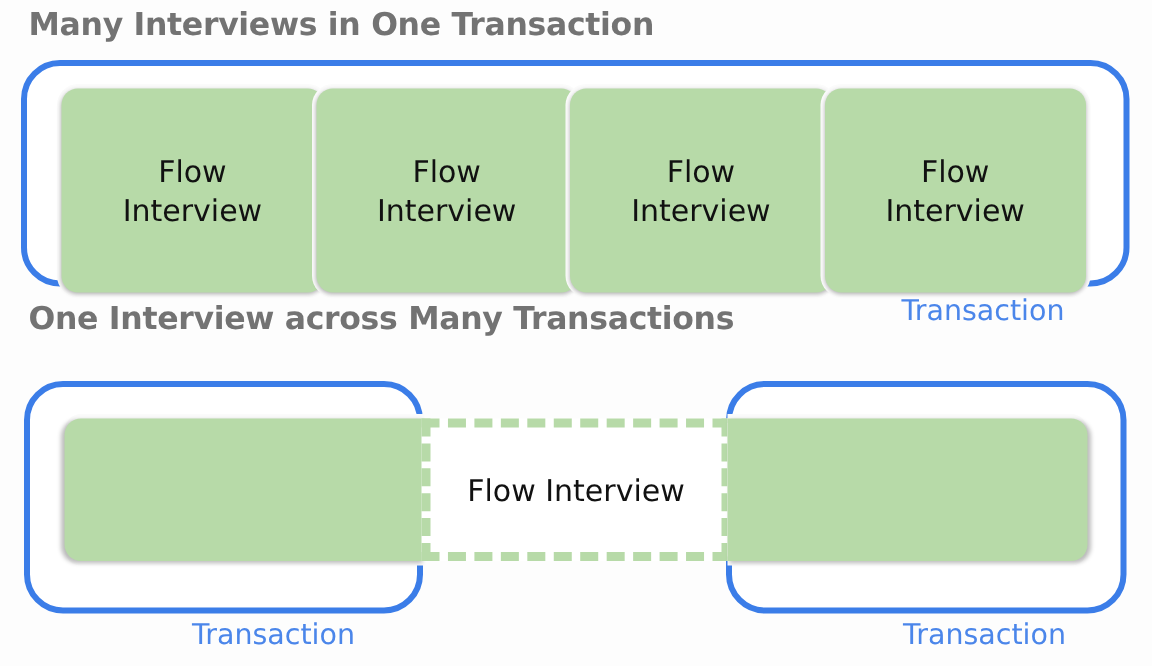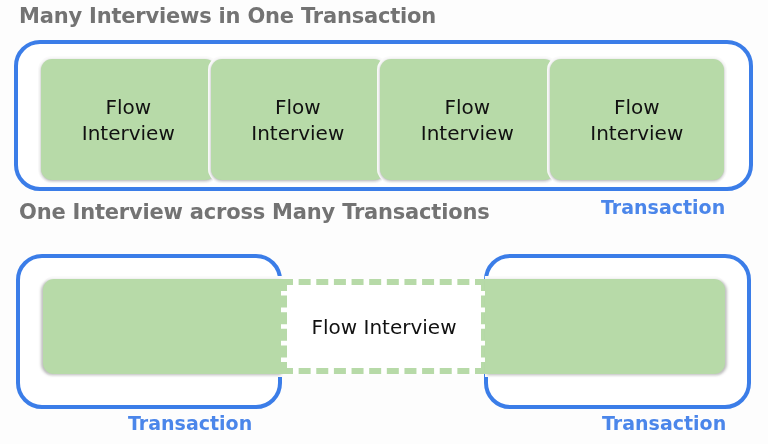--- a/index.html
+++ b/index.html
@@ -43,36 +43,36 @@
     box-sizing: border-box;
   }
   #txn-frame-top   { left: 14px;  top: 40px;  width: 739px; height: 151px; }
   #txn-frame-left  { left: 16px;  top: 254px; width: 266px; height: 155px; }
   #txn-frame-right { left: 484px; top: 254px; width: 267px; height: 155px; }
 
   
   .txn-label {
     position: absolute;
     font-family: "DejaVu Sans", sans-serif;
-    font-weight: bold;
+    font-weight: normal;
     font-size: 19px;
     color: #4b86ea;
     white-space: nowrap;
   }
   #txn-label-top   { left: 601px; top: 196px; }
   #txn-label-left  { left: 128px; top: 412px; }
   #txn-label-right { left: 602px; top: 412px; }
 
   
   #flow-row {
     position: absolute;
     left: 41px;
     top: 59px;
     width: 683px;
-    height: 121px;
+    height: 136px;
     display: flex;
     align-items: stretch;
   }
   .flow-card {
     position: relative;
     flex: 1 1 0;
     margin-right: -5px;
     background: #b7daa8;
     border-radius: 11px;
     box-shadow: 0 1px 3px rgba(0,0,0,0.30),

